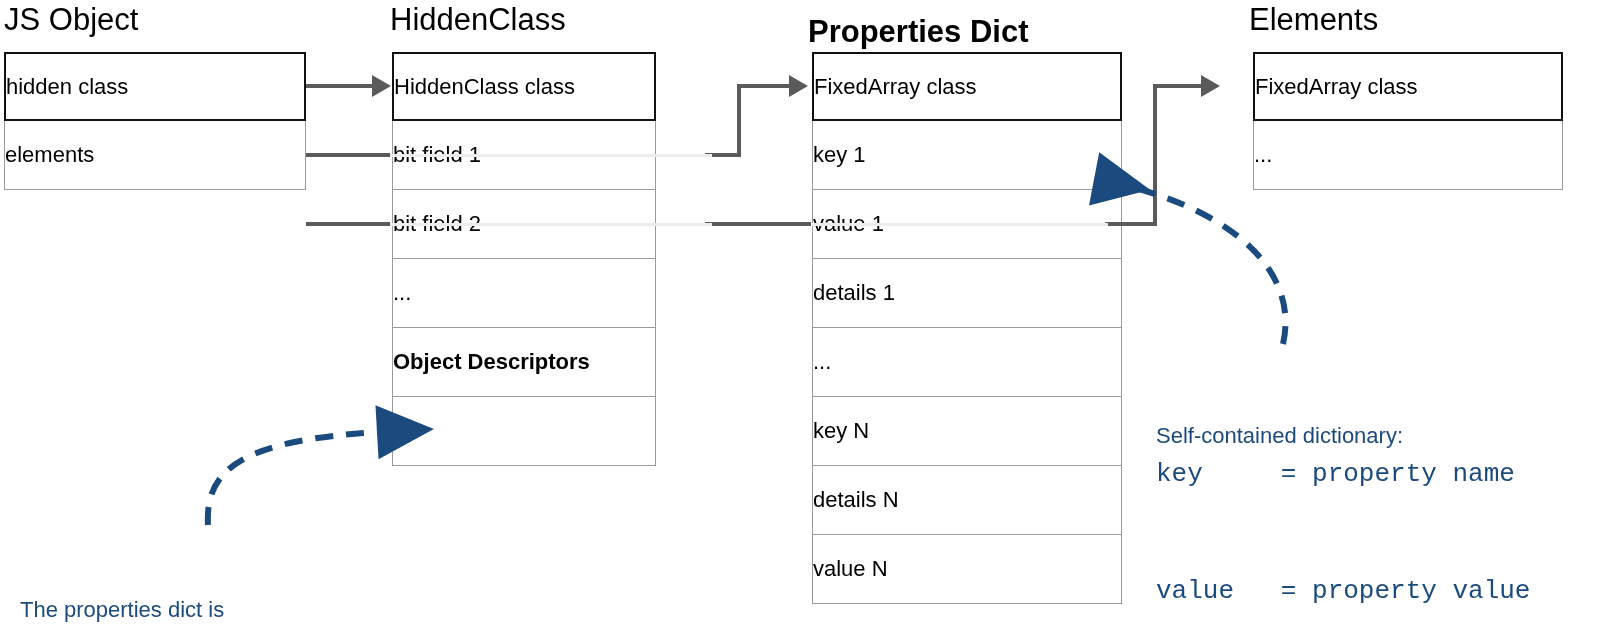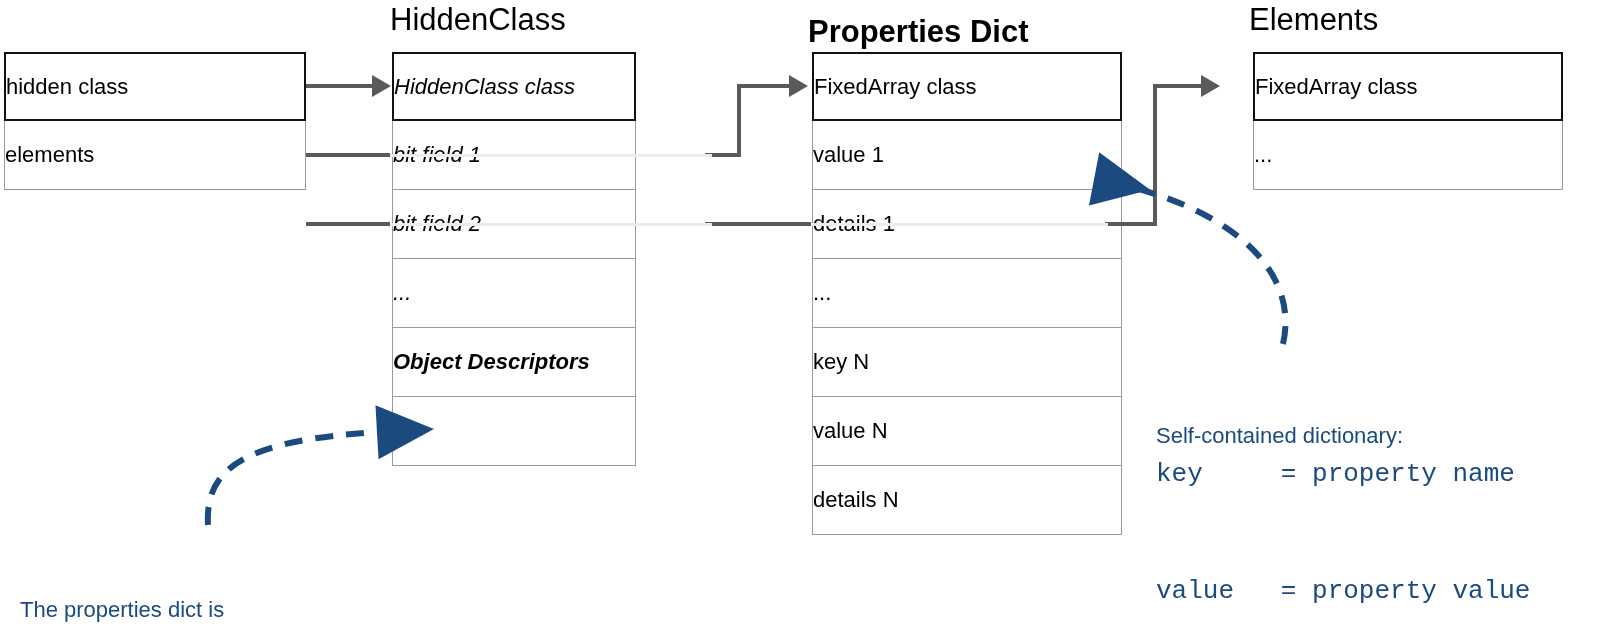--- a/index.html
+++ b/index.html
@@ -93,46 +93,48 @@
     width: 1600px; height: 636px;
     pointer-events: none;
     overflow: visible;
   }
 </style>
 </head>
 <body>
 
 <div id="stage">
 
+  <div class="col-title" style="left:4px; top:4px;">JS Object</div>
   <div class="col-title" style="left:390px; top:4px;text-align:center;">HiddenClass</div>
   <div class="col-title bold" style="left:808px; top:4px;">Properties Dict</div>
   <div class="col-title" style="left:1249px; top:4px;">Elements</div>
 
   <div class="struct" style="left:4px; top:52px; width:302px;">
     <div class="cell head">hidden class</div>
     <div class="cell">elements</div>
   </div>
 
-  <div class="struct" style="left:392px; top:52px; width:244px;font-style:italic;">
+  <div class="struct" style="left:392px; top:52px; width:264px;">
     <div class="cell head">HiddenClass class</div>
     <div class="cell">bit field 1</div>
     <div class="cell">bit field 2</div>
     <div class="cell">...</div>
     <div class="cell bold">Object Descriptors</div>
     <div class="cell">...</div>
   </div>
 
   <div class="struct" style="left:812px; top:52px; width:310px;">
     <div class="cell head">FixedArray class</div>
+    <div class="cell">key 1</div>
     <div class="cell">value 1</div>
     <div class="cell">details 1</div>
     <div class="cell">...</div>
     <div class="cell">key N</div>
+    <div class="cell">details N</div>
     <div class="cell">value N</div>
-    <div class="cell">details N</div>
   </div>
 
   <div class="struct" style="left:1253px; top:52px; width:310px;">
     <div class="cell head">FixedArray class</div>
     <div class="cell">...</div>
   </div>
 
   <div class="gline h" style="left:306px; top:84px; width:66px;"></div>
   <div class="garrow" style="left:372px; top:75px;"></div>
 

